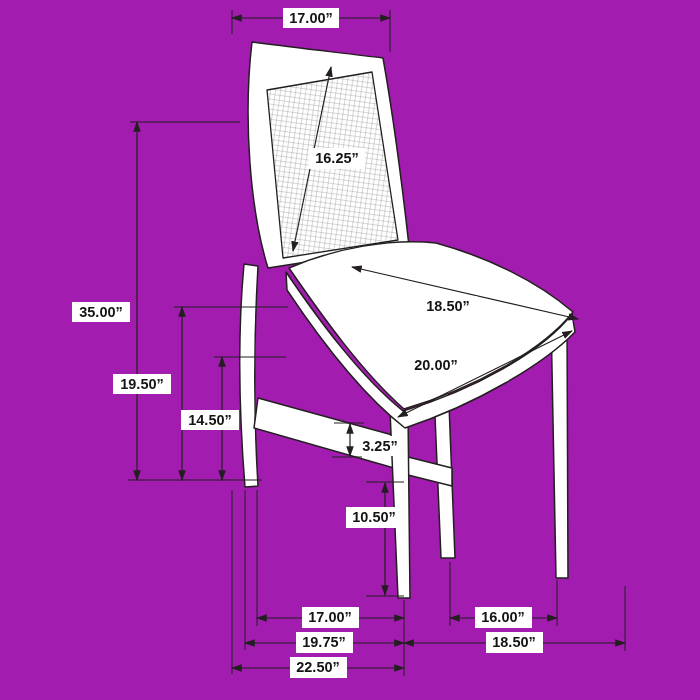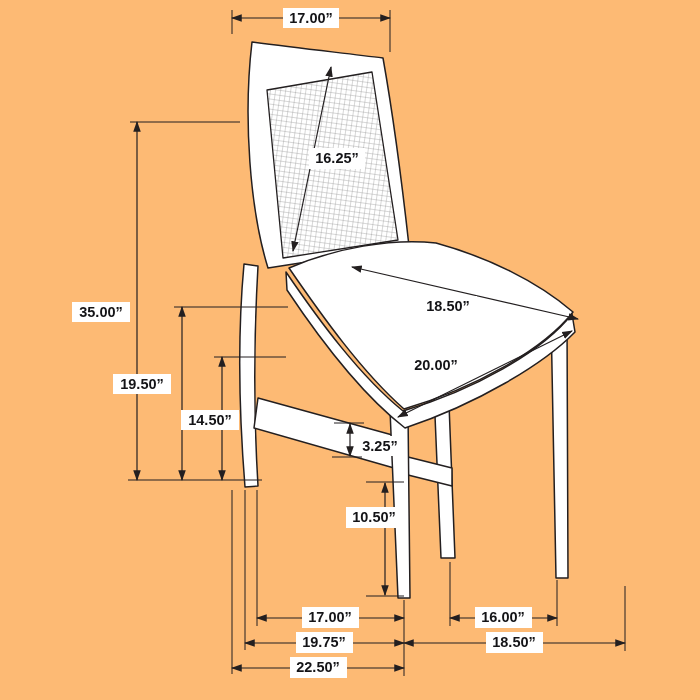--- a/index.html
+++ b/index.html
@@ -4,21 +4,21 @@
 <style>
   html, body {
     margin: 0;
     padding: 0;
     background: #ffffff;
   }
   .stage {
     position: relative;
     width: 700px;
     height: 700px;
-    background: #fdba74;
+    background: #a21caf;
     overflow: hidden;
   }
   svg { display: block; }
   .ln {
     fill: #ffffff;
     stroke: #231f20;
     stroke-width: 1.5;
     stroke-linejoin: round;
   }
   .mesh {

